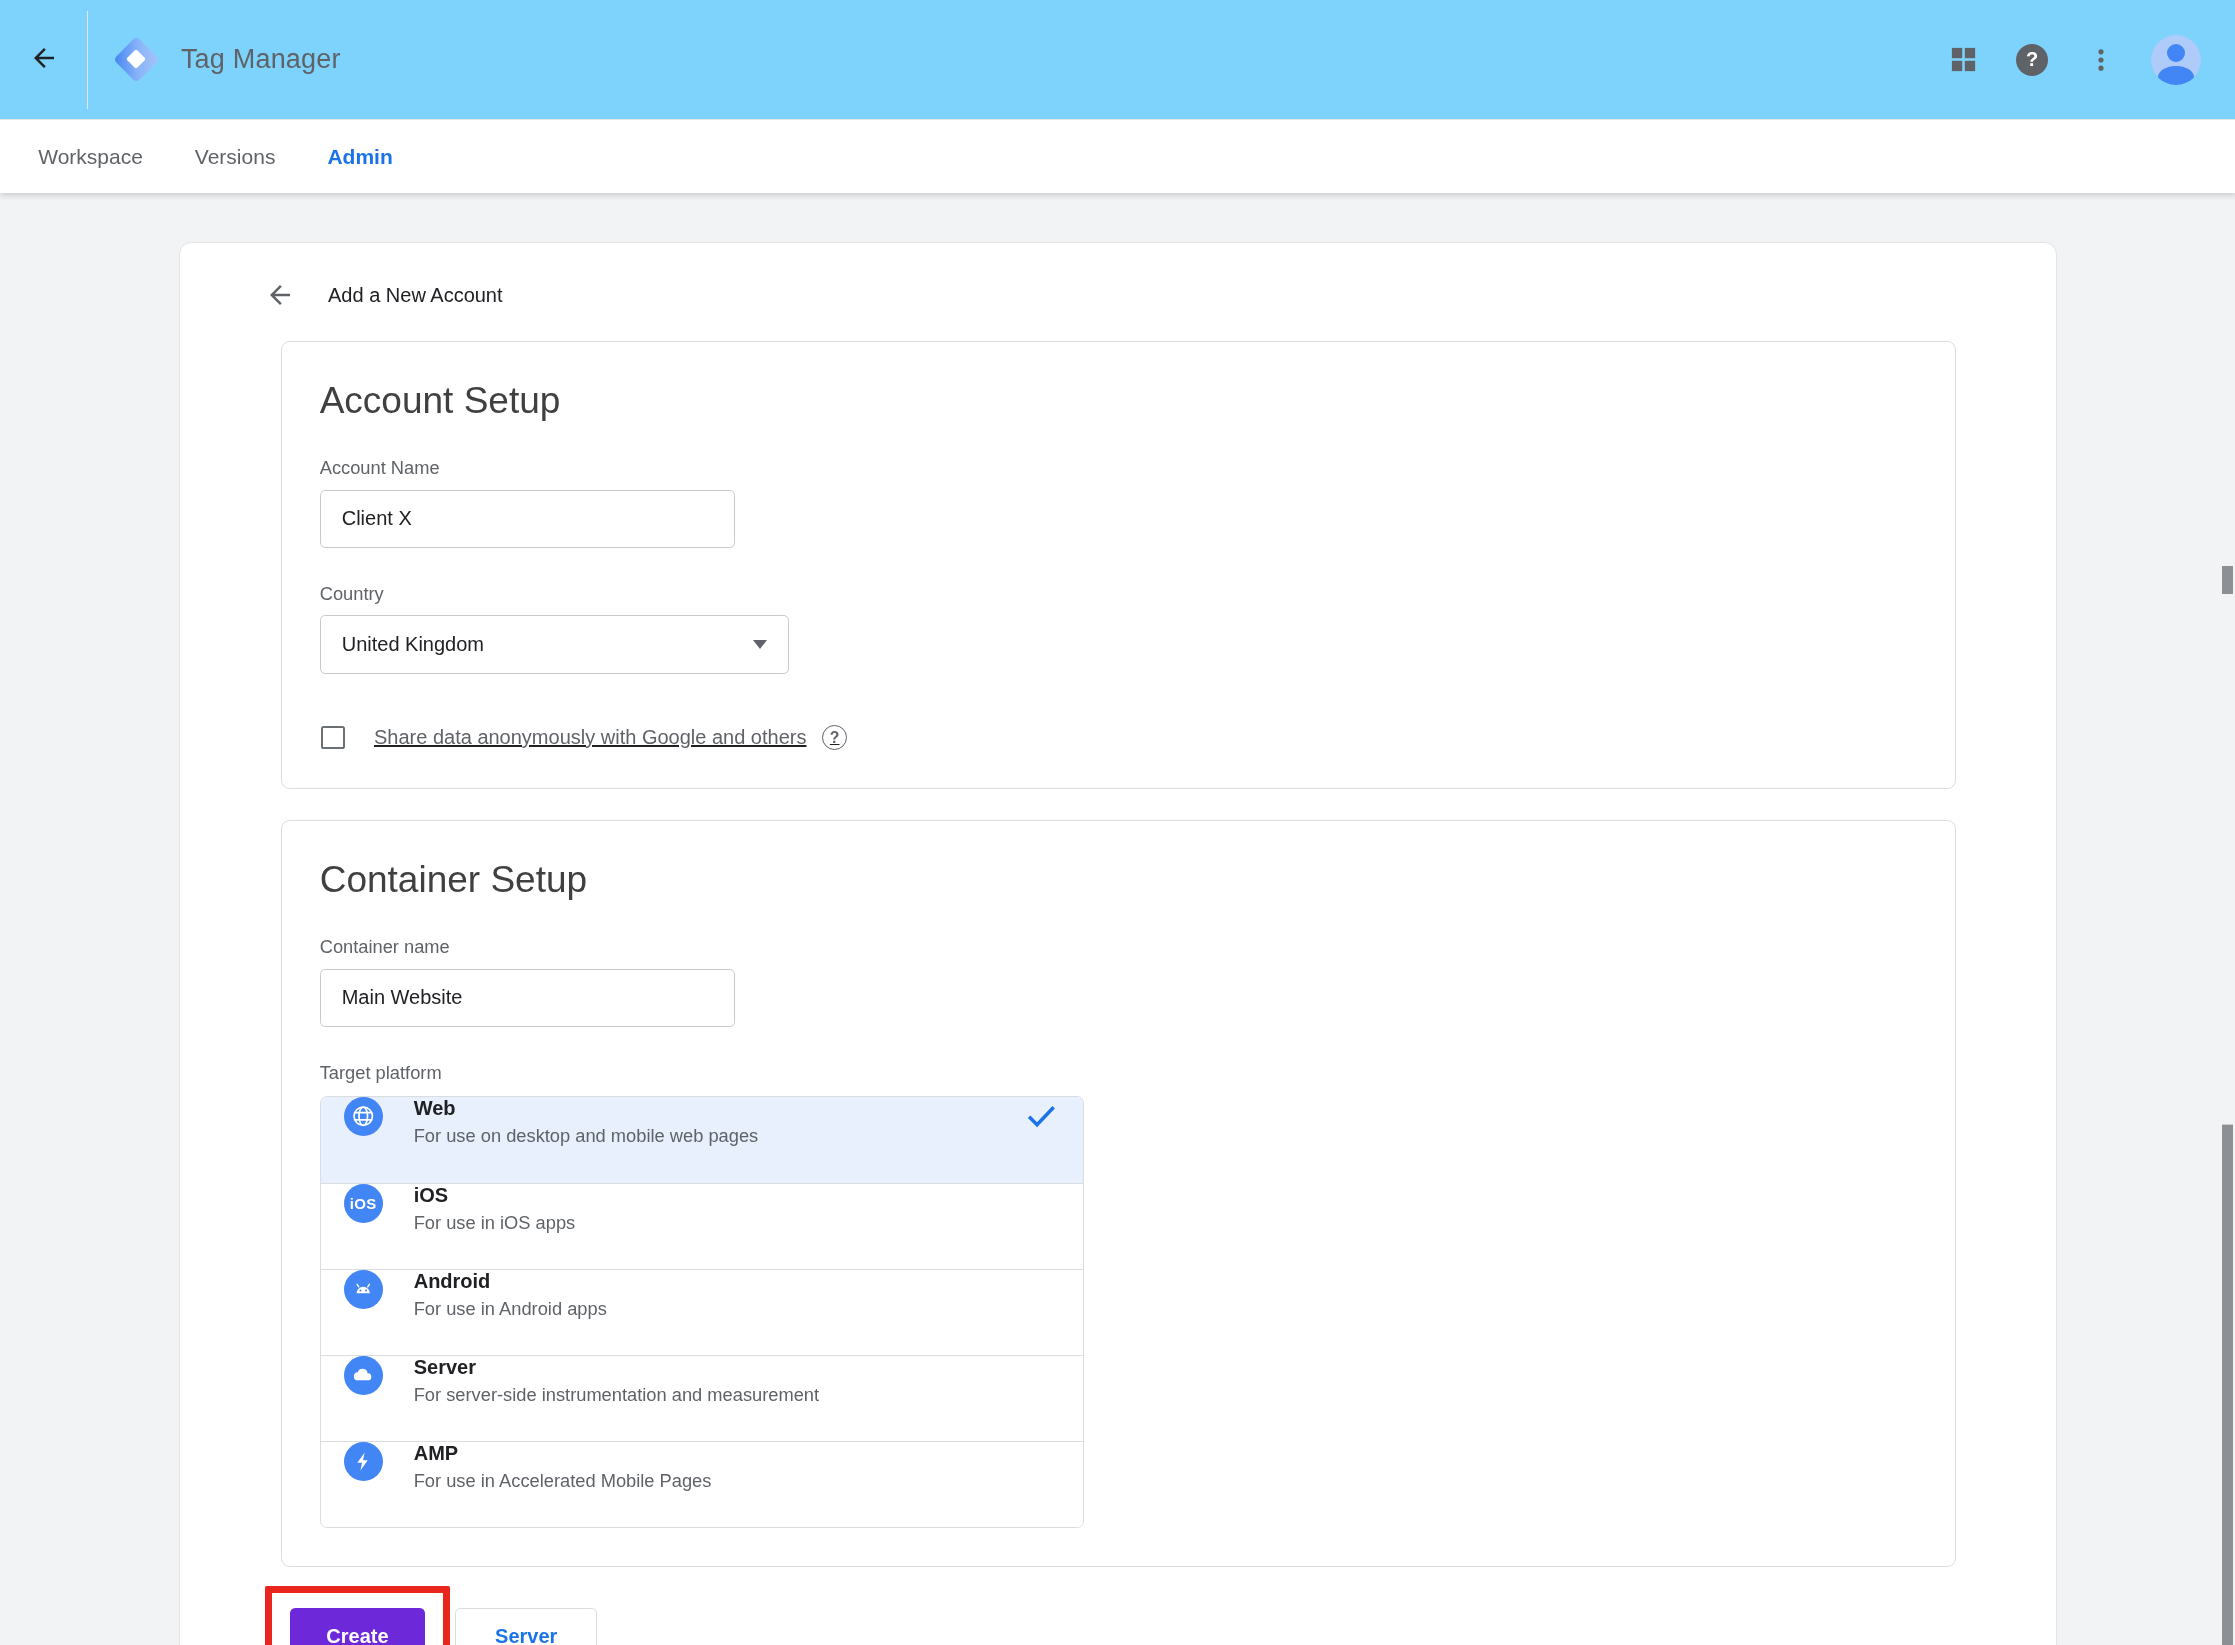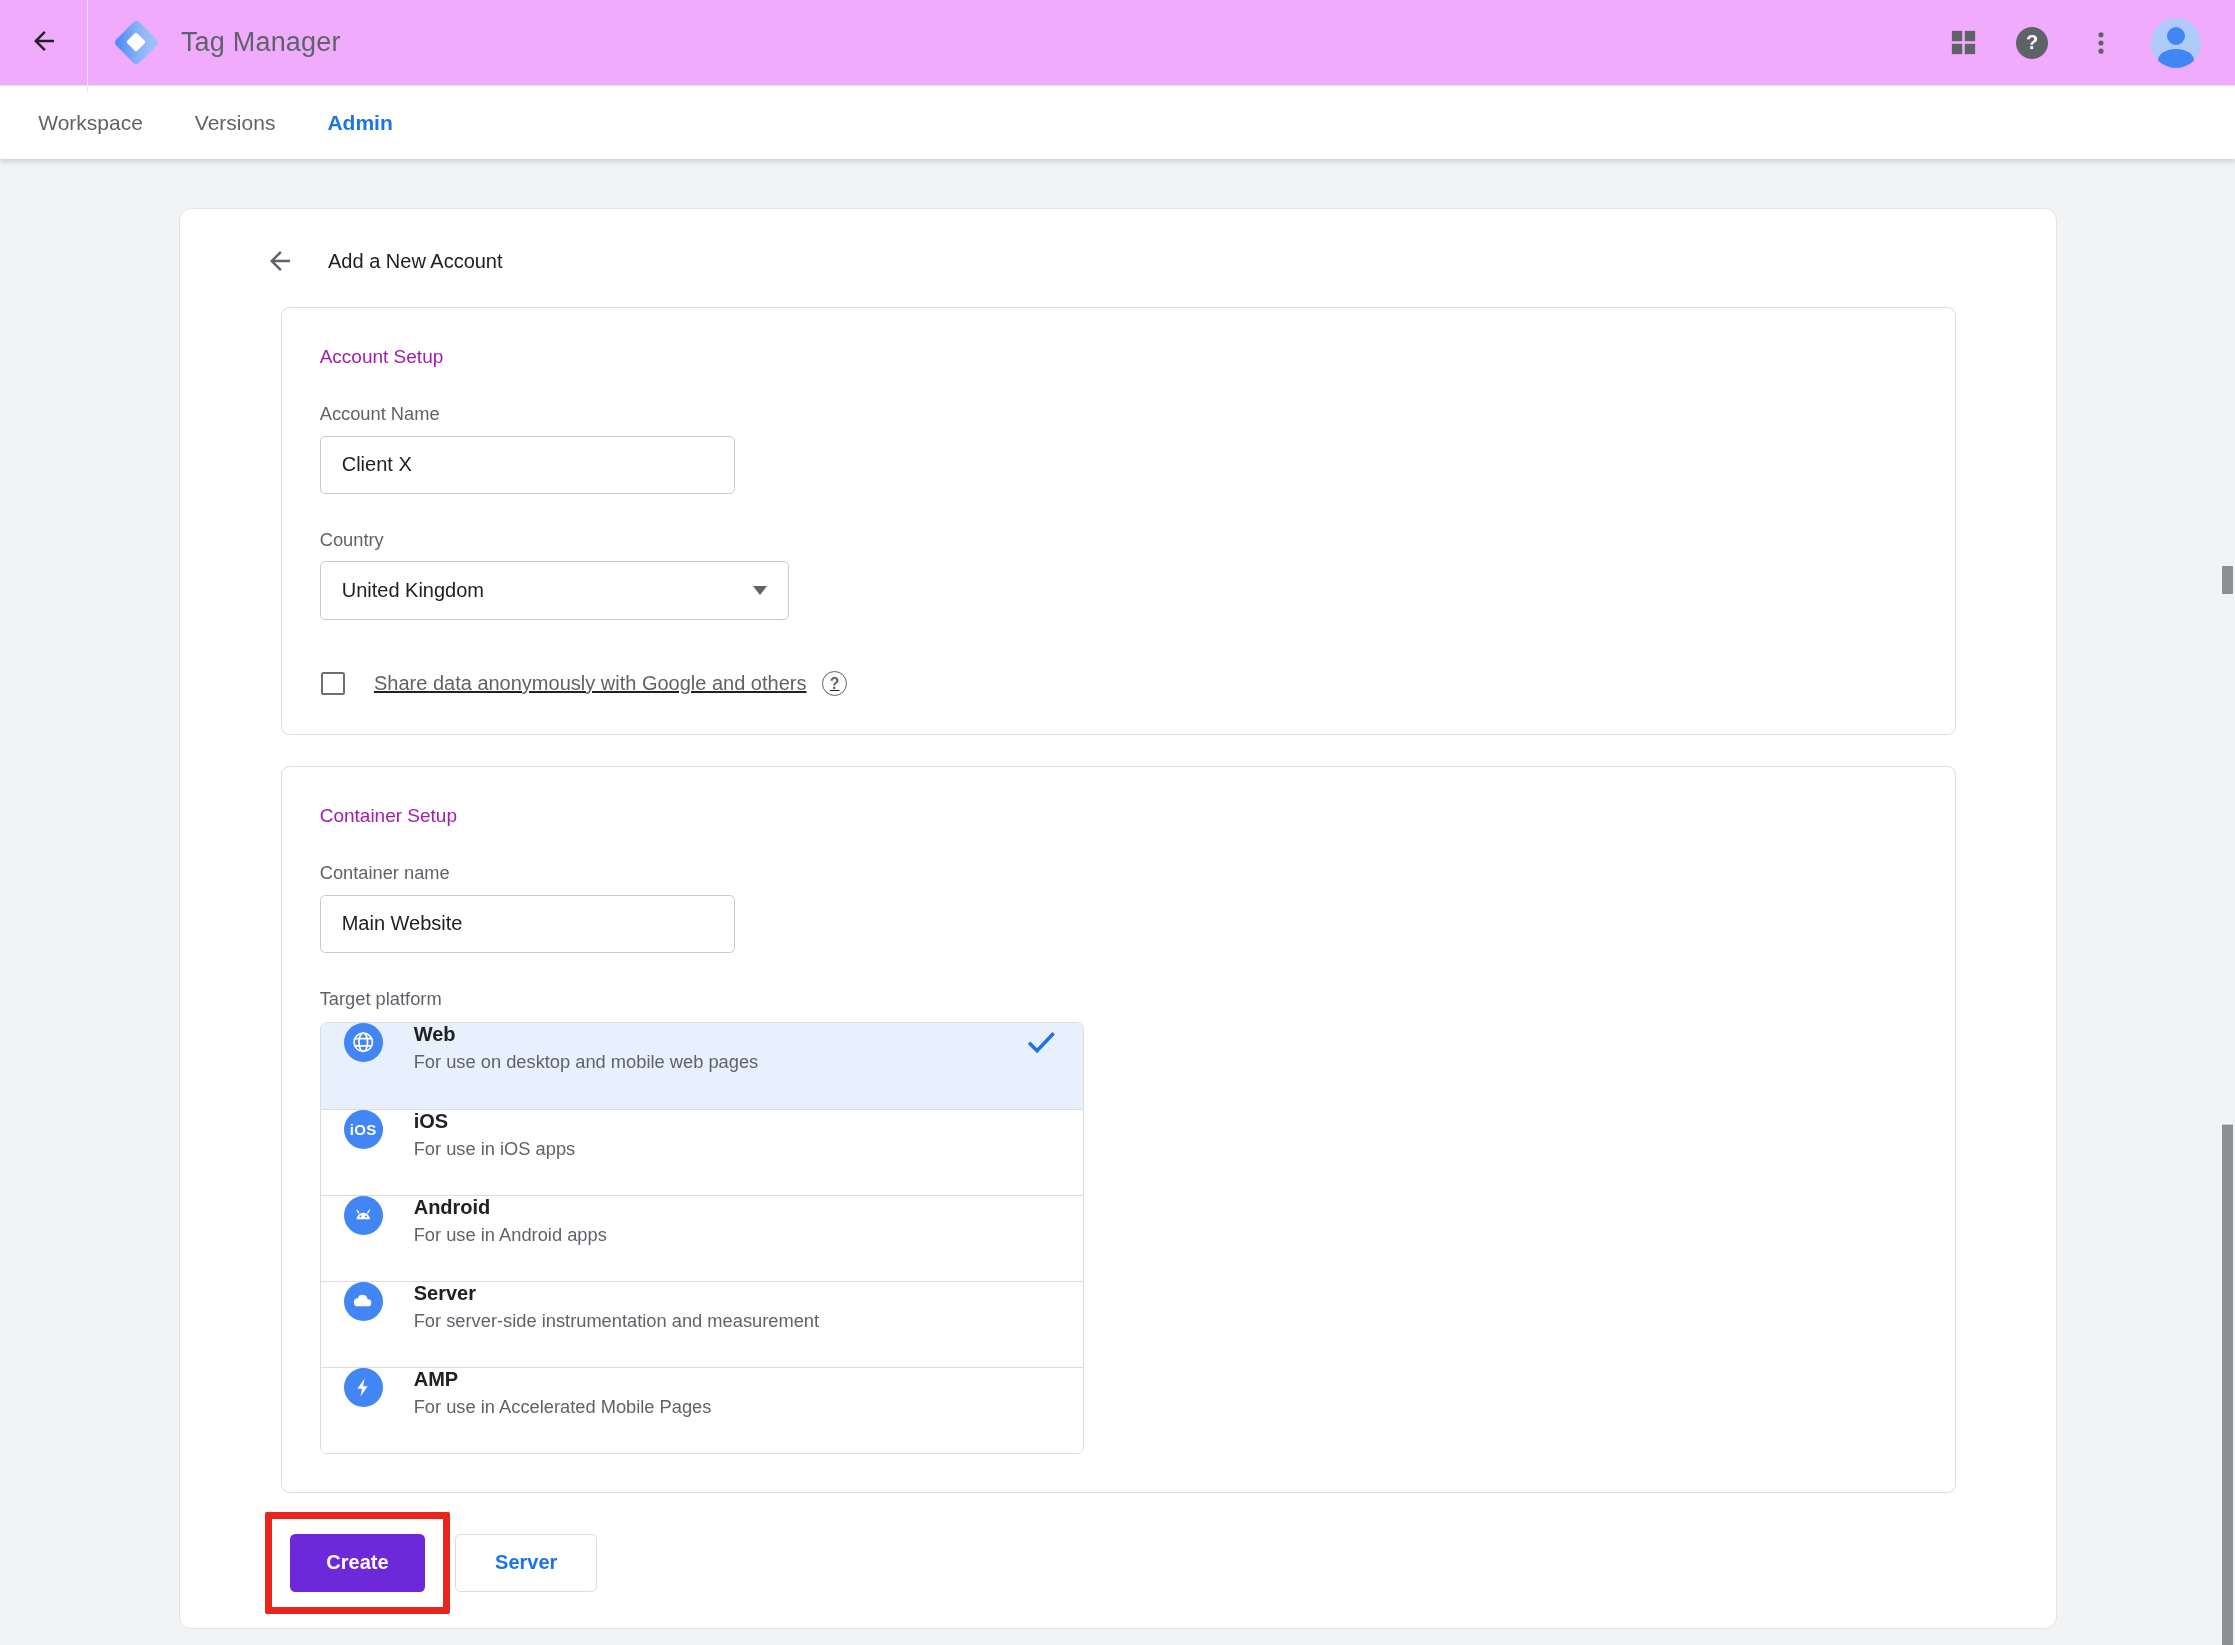--- a/index.html
+++ b/index.html
@@ -4,21 +4,21 @@
 <style>
   * { margin:0; padding:0; box-sizing:border-box; }
   html,body { width:2236px; height:1646px; }
   body {
     font-family:"Liberation Sans","DejaVu Sans",sans-serif;
     background:#f1f3f4; color:#202124; overflow:hidden; position:relative;
   }
 
   
   .app-header {
-    height:86px; background:#f0abfc; display:flex; align-items:center;
+    height:120px; background:#7dd3fc; display:flex; align-items:center;
     border-bottom:0.9px solid #e4e6e9; position:relative; z-index:3;
   }
   .icon-btn { background:none; border:none; cursor:pointer; display:flex; align-items:center; justify-content:center; }
   .back-btn { width:87px; height:98px; }
   .header-divider { width:0.9px; height:98px; background:#e4e6e9; }
   .logo-wrap { margin-left:23px; width:51px; height:51px; position:relative; }
   .logo-diamond {
     position:absolute; left:8.7px; top:8.7px; width:33px; height:33px;
     transform:rotate(45deg); border-radius:4.4px;
     background:linear-gradient(225deg,#a6c5fa 0%,#8ab4f8 45%,#4285f4 100%);
@@ -54,21 +54,21 @@
     width:1878px; margin:0 auto; background:#fff; border:0.9px solid #e1e3e6;
     border-radius:12.2px; padding:37px 100px 14px 85px;
   }
   .card-heading { display:flex; align-items:center; gap:33px; }
   .card-heading .back-arrow { width:30px; height:30px; }
   .page-title { font-size:20px; font-weight:400; color:#202124; }
 
   .panel {
     border:0.9px solid #dadce0; border-radius:8.7px; padding:38px; margin-top:31px; margin-left:15.7px;
   }
-  .panel-title { font-size:19px; font-weight:400; color:#a21caf; }
+  .panel-title { font-size:37px; font-weight:400; color:#404040; }
   .field { margin-top:35px; }
   .field-label { font-size:18.3px; color:#5f6368; display:block; margin-bottom:10.5px; }
   .text-input {
     width:415px; height:58px; border:0.9px solid #c7cacd; border-radius:5.2px;
     font-size:20px; color:#202124; padding:0 21px; font-family:inherit; background:#fff;
   }
   .select-box {
     width:469px; height:59px; border:0.9px solid #c7cacd; border-radius:5.2px;
     display:flex; align-items:center; padding:4px 21px; font-size:20px; color:#202124; cursor:pointer; background:#fff;
   }

